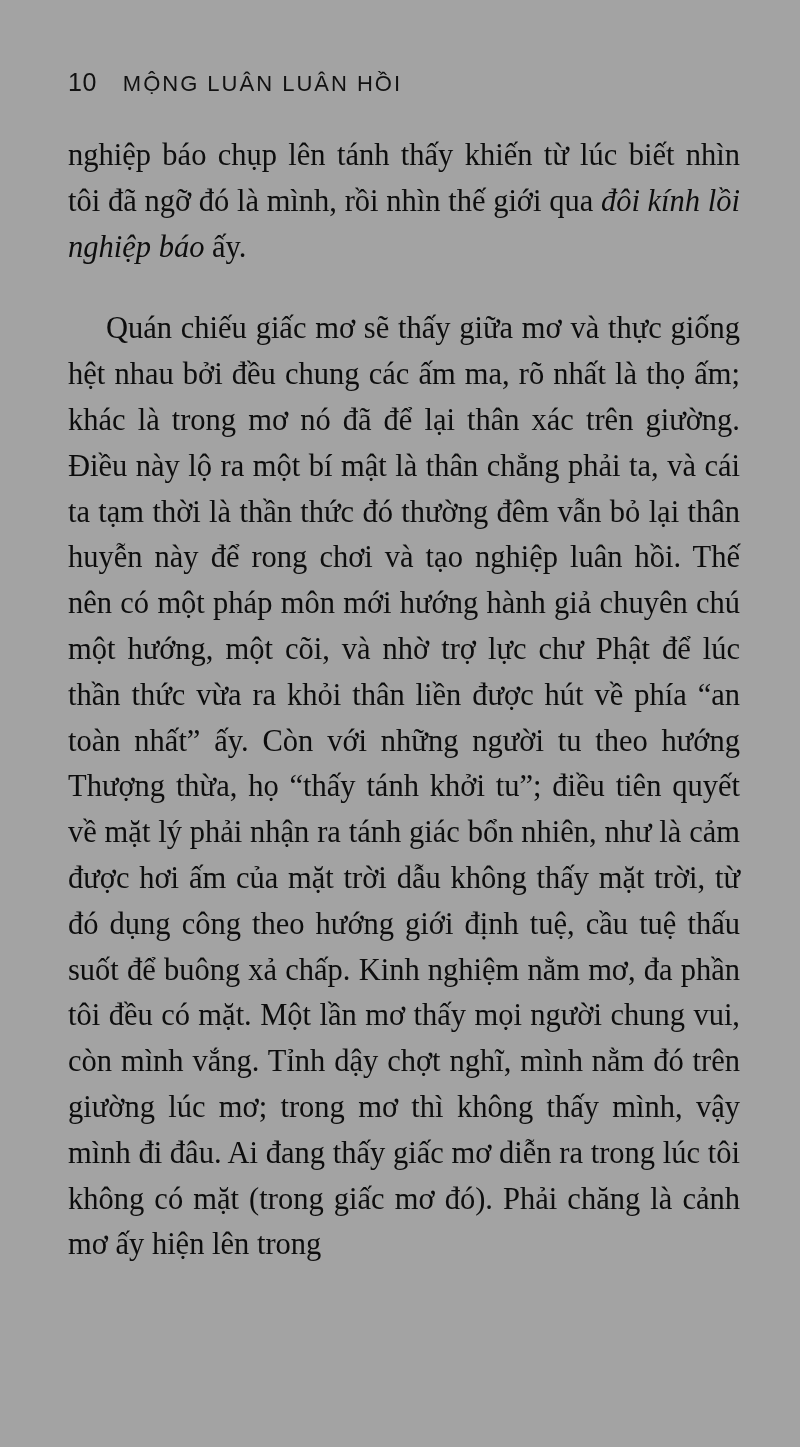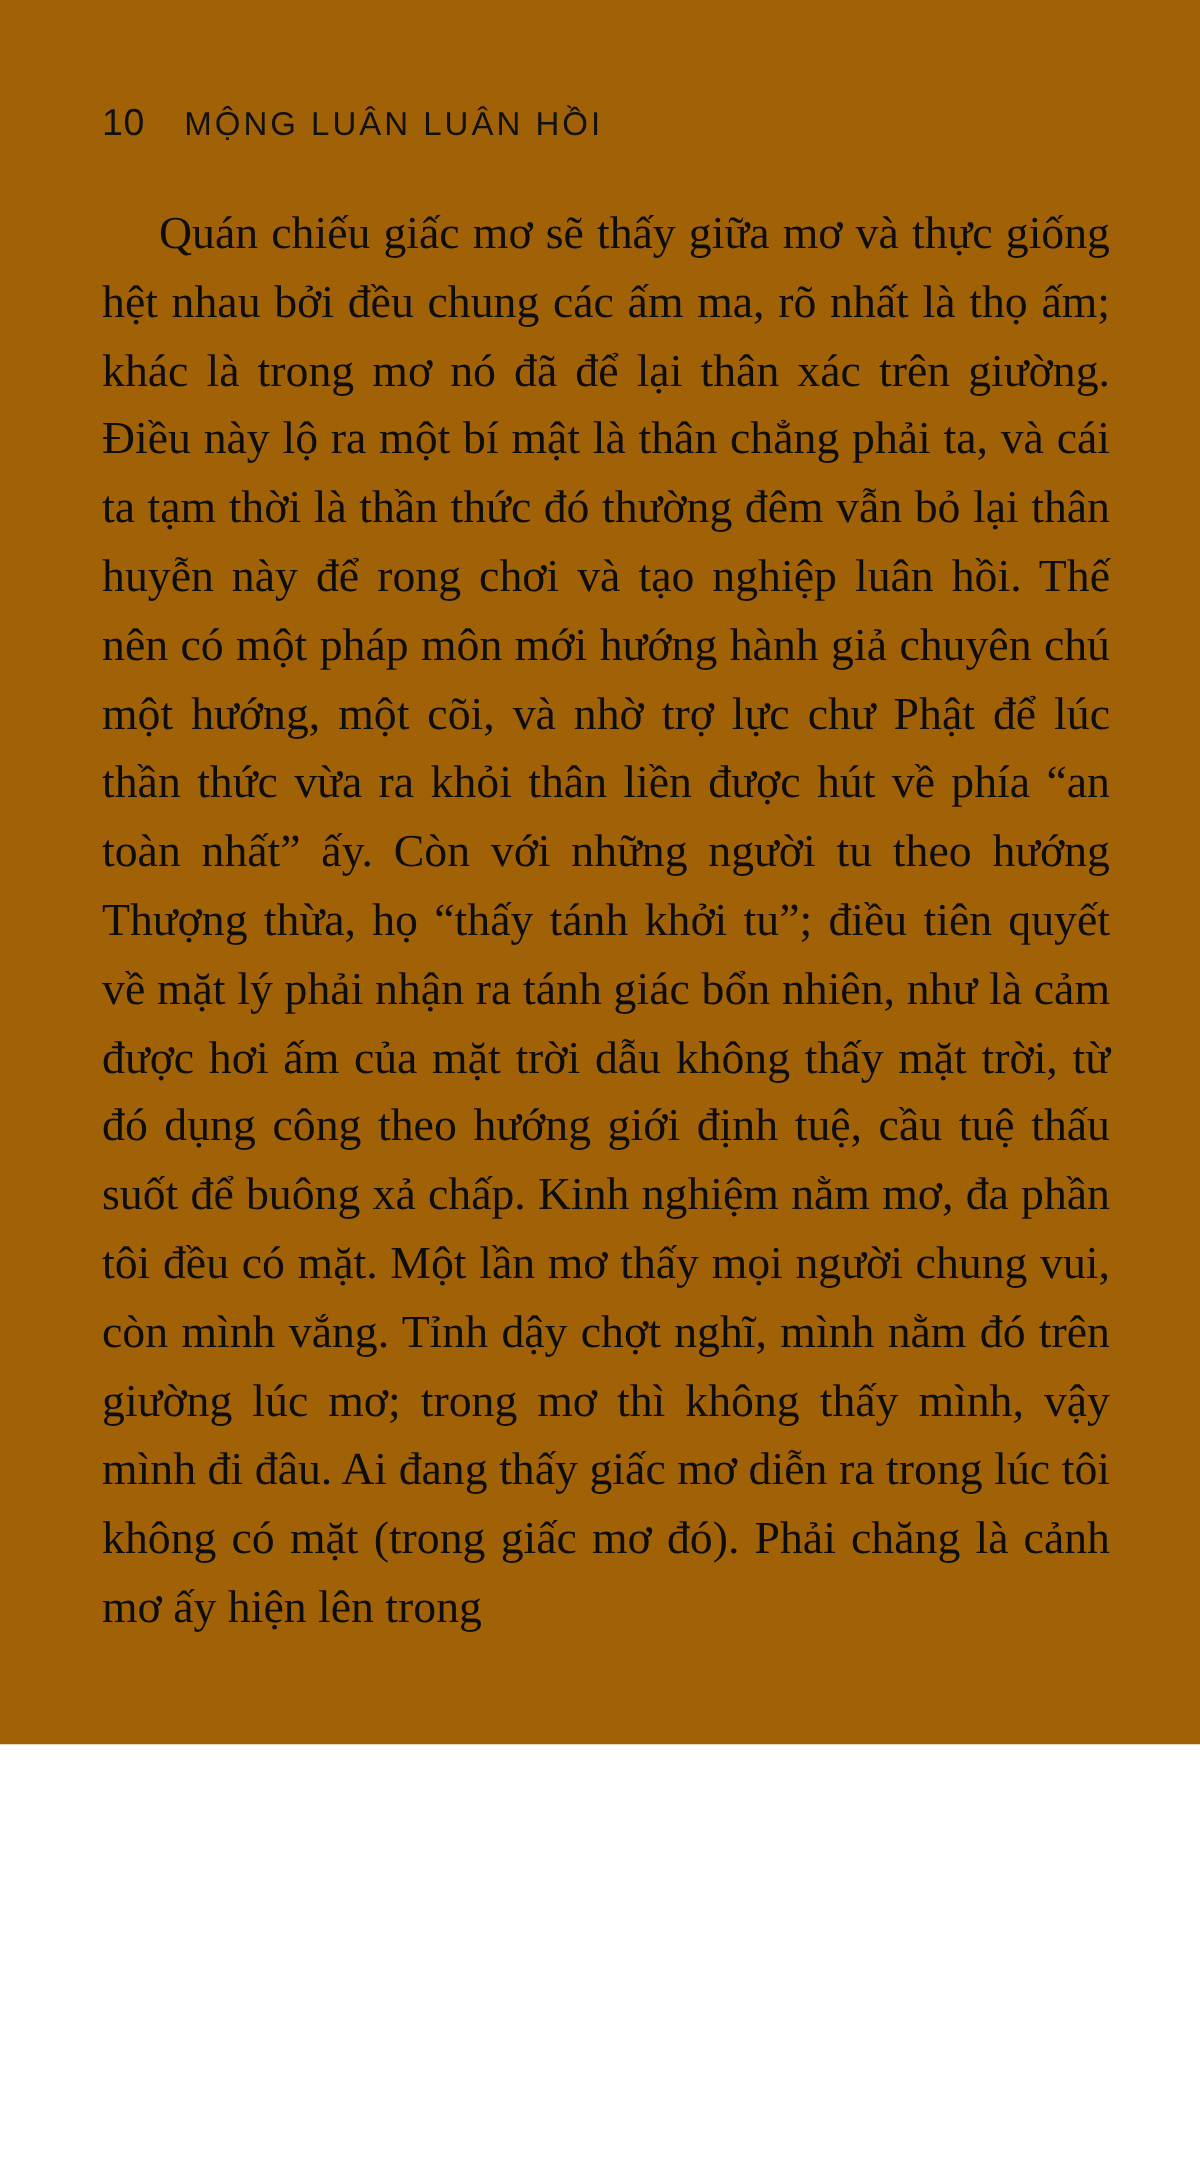--- a/index.html
+++ b/index.html
@@ -3,22 +3,22 @@
 <meta charset="utf-8">
 <style>
   html, body {
     margin: 0;
     padding: 0;
     background: #ffffff;
   }
   .page {
     position: relative;
     width: 800px;
-    height: 1163px;
-    background: #a16207;
+    height: 1447px;
+    background: #a3a3a3;
     box-sizing: border-box;
     font-family: "Liberation Serif", serif;
     color: #111111;
     overflow: hidden;
     padding-left: 21px;
   }
   .header {
     position: absolute;
     top: 68px;
     left: 68px;
@@ -51,32 +51,34 @@
     line-height: 45.8px;
     text-align: justify;
     text-justify: inter-word;
     color: #0d0d0d;
   }
   .body-text p {
     margin: 0;
   }
   .body-text p.indent {
     text-indent: 38px;
+    margin-top: 36px;
   }
   .body-text em {
     font-style: italic;
   }
 </style>
 </head>
 <body>
 
 <div class="page">
 
   <div class="header">
     <span class="folio">10</span>
     <span class="running-head">MỘNG LUÂN LUÂN HỒI</span>
   </div>
 
   <div class="body-text">
+      <p>nghiệp báo chụp lên tánh thấy khiến từ lúc biết nhìn tôi đã ngỡ đó là mình, rồi nhìn thế giới qua <em>đôi kính lồi nghiệp báo</em> ấy.</p>
       <p class="indent">Quán chiếu giấc mơ sẽ thấy giữa mơ và thực giống hệt nhau bởi đều chung các ấm ma, rõ nhất là thọ ấm; khác là trong mơ nó đã để lại thân xác trên giường. Điều này lộ ra một bí mật là thân chẳng phải ta, và cái ta tạm thời là thần thức đó thường đêm vẫn bỏ lại thân huyễn này để rong chơi và tạo nghiệp luân hồi. Thế nên có một pháp môn mới hướng hành giả chuyên chú một hướng, một cõi, và nhờ trợ lực chư Phật để lúc thần thức vừa ra khỏi thân liền được hút về phía “an toàn nhất” ấy. Còn với những người tu theo hướng Thượng thừa, họ “thấy tánh khởi tu”; điều tiên quyết về mặt lý phải nhận ra tánh giác bổn nhiên, như là cảm được hơi ấm của mặt trời dẫu không thấy mặt trời, từ đó dụng công theo hướng giới định tuệ, cầu tuệ thấu suốt để buông xả chấp. Kinh nghiệm nằm mơ, đa phần tôi đều có mặt. Một lần mơ thấy mọi người chung vui, còn mình vắng. Tỉnh dậy chợt nghĩ, mình nằm đó trên giường lúc mơ; trong mơ thì không thấy mình, vậy mình đi đâu. Ai đang thấy giấc mơ diễn ra trong lúc tôi không có mặt (trong giấc mơ đó). Phải chăng là cảnh mơ ấy hiện lên trong</p>
     </div>
 
 </div>
 
 </body></html>

